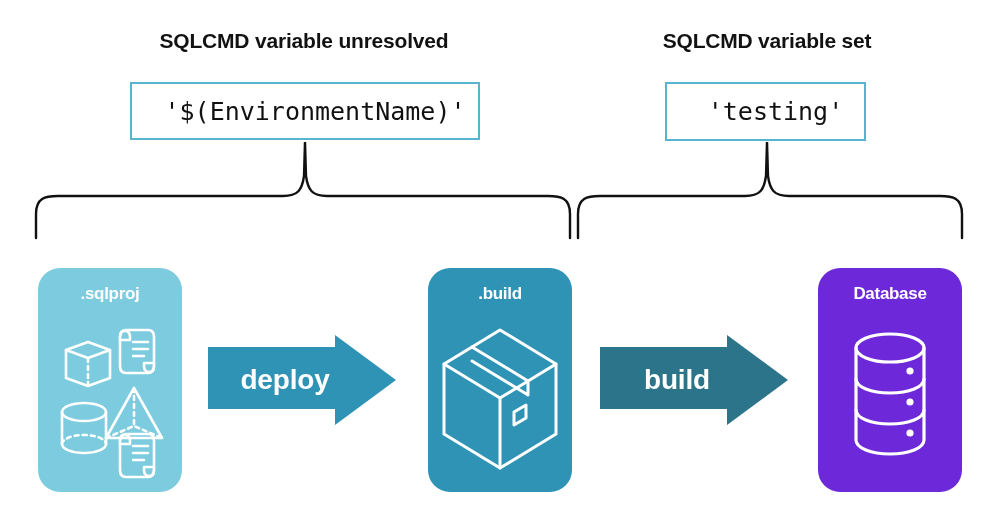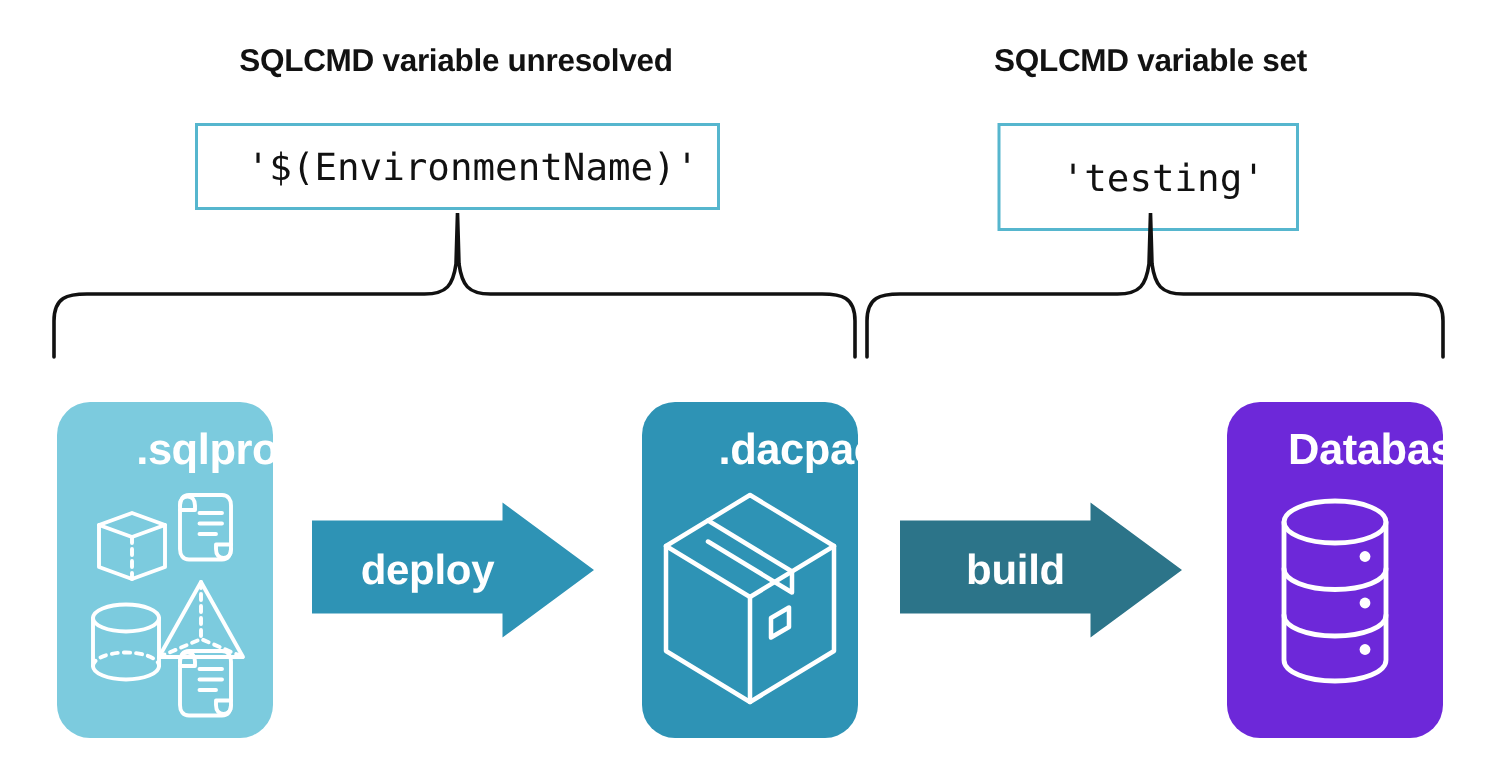--- a/index.html
+++ b/index.html
@@ -44,21 +44,21 @@
     align-items: center;
     justify-content: center;
     font-family: "DejaVu Sans Mono", monospace;
     font-size: 25px;
     color: #111111;
     letter-spacing: 0px;
     white-space: nowrap;
     padding-left: 20px;
   }
   #code-box-left  { left: 130px; top: 82px; width: 350px; height: 58px; }
-  #code-box-right { left: 665px; top: 82px; width: 201px; height: 72px; }
+  #code-box-right { left: 665px; top: 82px; width: 201px; height: 59px; }
 
   
   .brace-svg {
     position: absolute;
     top: 0; left: 0;
     width: 1000px;
     height: 522px;
     pointer-events: none;
   }
 
@@ -76,25 +76,24 @@
   #box-database { left: 818px; background: #6d28d9; }
 
   .stage-label {
     position: absolute;
     top: 16px;
     left: 0;
     width: 100%;
     text-align: center;
     font-family: "Liberation Sans", sans-serif;
     font-weight: bold;
-    font-size: 29px;
+    font-size: 17px;
     letter-spacing: -0.3px;
     color: #ffffff;
     white-space: nowrap;
-    padding-left: 32px;
   }
   .stage-art {
     position: absolute;
     top: 48px;
     left: 0;
     width: 144px;
     height: 172px;
   }
 
   
@@ -200,21 +199,21 @@
                    C 84,161 82,158 82,154 L 82,125 C 82,121 84,118 88,118 Z"></path>
           <path d="M 82,125 C 82,121 84,119 87,119 C 90,119 92,121 92,125 L 92,128 L 82,128"></path>
           <path d="M 116,154 C 116,158 114,160 111,160 C 108,160 106,158 106,154 L 106,151 L 116,151"></path>
           <path d="M 95,130 L 110,130 M 95,137 L 110,137 M 95,144 L 106,144"></path>
         </g>
       </g>
     </svg>
   </div>
 
   <div class="stage-box" id="box-dacpac">
-    <div class="stage-label">.dacpac</div>
+    <div class="stage-label">.build</div>
     <svg class="stage-art" viewBox="0 0 144 172">
       <g fill="none" stroke="#ffffff" stroke-width="3" stroke-linejoin="round" stroke-linecap="round">
 
         <path d="M 72,14 L 128,48 L 128,118 L 72,152 L 16,118 L 16,48 Z"></path>
         <path d="M 16,48 L 72,82 L 128,48"></path>
         <path d="M 72,82 L 72,152"></path>
 
         <path d="M 44,31 L 100,65"></path>
         <path d="M 100,65 L 100,79 L 44,45"></path>
 

